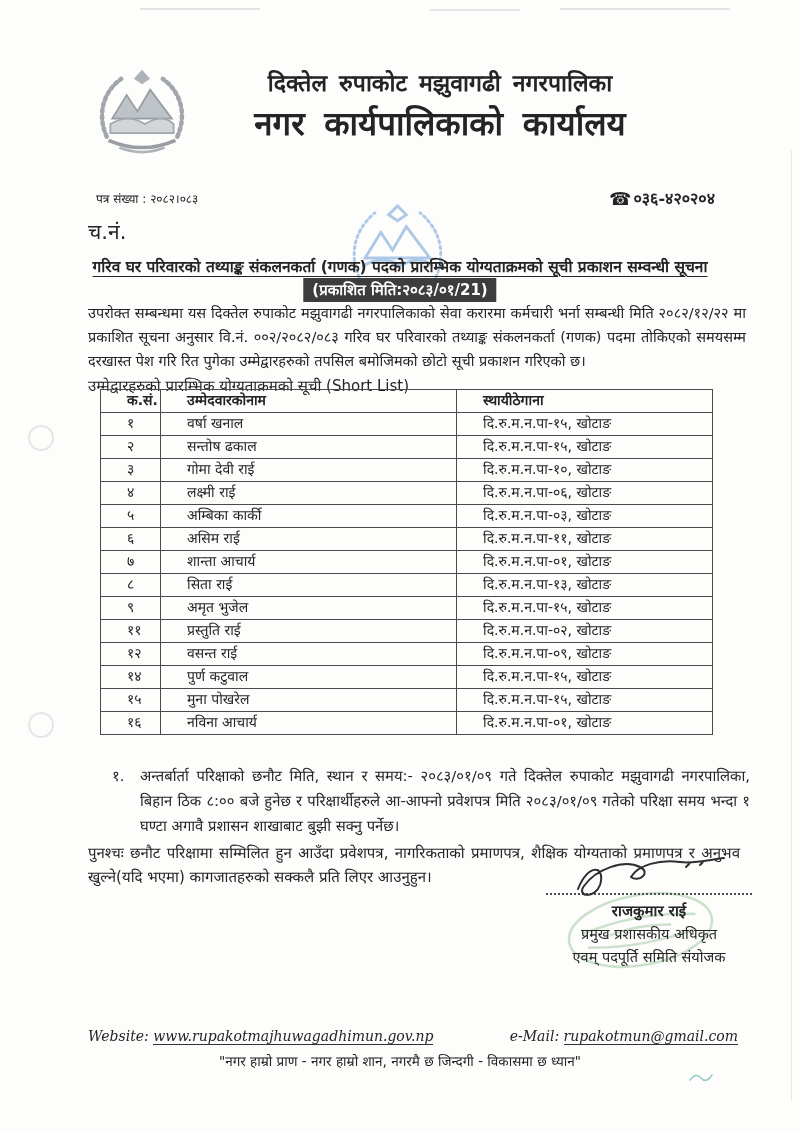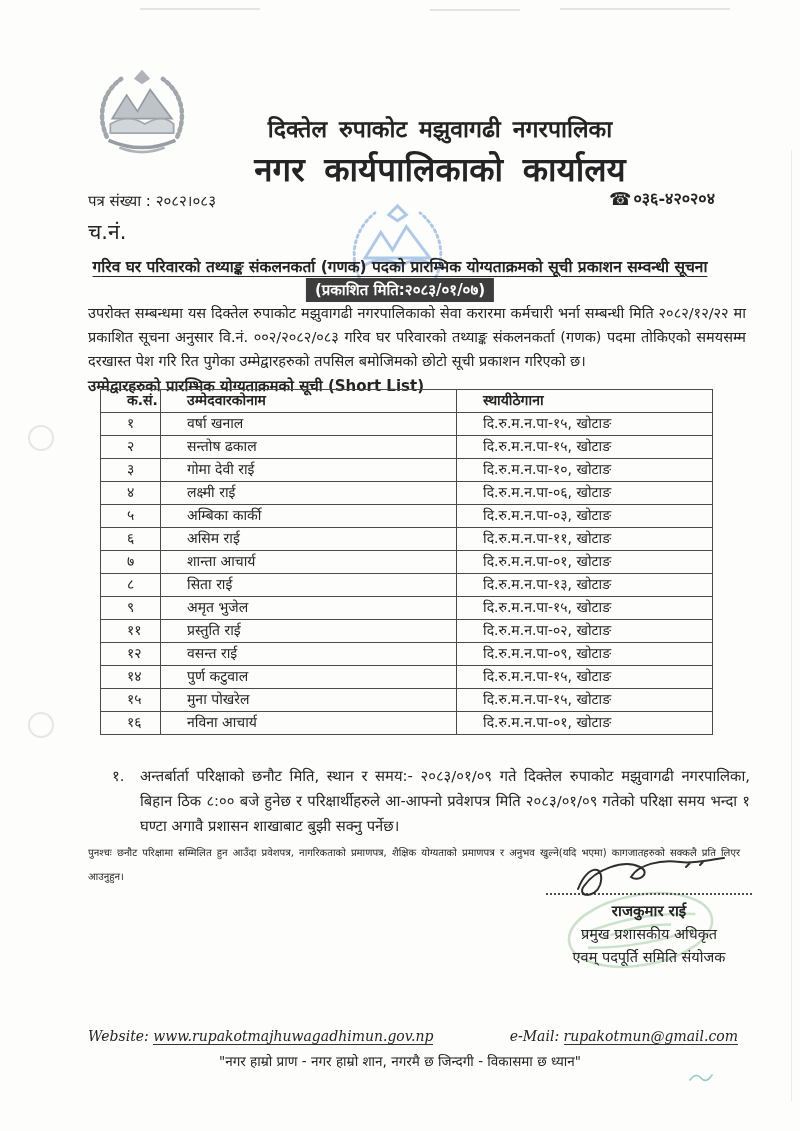--- a/index.html
+++ b/index.html
@@ -7,47 +7,47 @@
     position:relative;width:800px;height:1131px;margin:0 auto;
     background:#fdfdfc;color:#242424;overflow:hidden;
     font-family:"DejaVu Sans",sans-serif;
   }
   
   .streak{position:absolute;background:#d4d4d4;opacity:.6;}
   .edge-line{position:absolute;right:8px;top:150px;bottom:30px;width:1px;background:#cccccc;opacity:.4;}
   .punch-hole{position:absolute;left:28px;width:22px;height:22px;border:2px solid #e0e0e0;border-radius:50%;opacity:.8;}
   
   .logo{position:absolute;left:92px;top:68px;width:100px;height:94px;opacity:.92;}
-  .header-center{position:absolute;left:130px;right:50px;top:66px;text-align:center;margin-top:46px;}
+  .header-center{position:absolute;left:130px;right:50px;top:66px;text-align:center;}
   .muni-name{font-size:23px;font-weight:700;word-spacing:4px;}
   .office-name{font-size:33px;font-weight:700;word-spacing:8px;margin-top:2px;}
   .location{font-size:14px;font-weight:600;margin-top:8px;}
   
-  .letter-no{position:absolute;left:88px;top:190px;font-size:15px;}
+  .letter-no{position:absolute;left:96px;top:190px;font-size:12px;}
   .phone-wrap{position:absolute;right:85px;top:187px;font-size:16px;font-weight:600;}
   .phone-icon{font-size:18px;vertical-align:-1px;margin-right:2px;}
   .ref-no{position:absolute;left:88px;top:217px;font-size:21px;}
   
   .stamp-blue{position:absolute;left:325px;top:203px;width:145px;height:102px;opacity:.55;z-index:0;}
   .stamp-green{position:absolute;left:563px;top:888px;width:155px;height:84px;opacity:.30;transform:rotate(-10deg);z-index:0;}
   
   .notice-title{
     position:absolute;left:58px;right:58px;top:255px;z-index:1;
     text-align:center;font-size:15.5px;font-weight:700;
     text-decoration:underline;text-decoration-thickness:1px;text-underline-offset:4px;
   }
   .pub-date{
     position:absolute;top:278px;left:50%;transform:translateX(-50%);z-index:1;
     background:#3d3d3d;color:#ffffff;font-size:15px;font-weight:700;
     padding:1px 9px 3px;white-space:nowrap;
   }
   
   .intro-wrap{position:absolute;left:88px;width:658px;top:301px;z-index:1;}
   .intro-para{font-size:14.5px;line-height:24px;text-align:justify;margin:0;}
-  .list-label{font-size:15px;font-weight:700;margin-top:2px;}
+  .list-label{font-size:15px;font-weight:400;margin-top:2px;}
   
   .cand-table{
     position:absolute;left:100px;top:389px;width:612px;
     border-collapse:collapse;table-layout:fixed;z-index:1;
   }
   .cand-table th,.cand-table td{
     border:1px solid #4a4a4a;font-size:14px;line-height:17px;
     padding:2px 26px 3px;text-align:left;overflow:hidden;white-space:nowrap;
   }
   .cand-table th{font-weight:600;}
@@ -56,21 +56,21 @@
   .col-addr{width:256px;}
   
   .note1{
     position:absolute;left:88px;width:662px;top:763px;z-index:1;
     font-size:14.8px;line-height:25px;text-align:justify;
     padding-left:52px;box-sizing:border-box;
   }
   .note1-num{position:absolute;left:24px;top:0;}
   .postscript{
     position:absolute;left:88px;width:652px;top:841px;z-index:1;
-    font-size:10px;line-height:24px;text-align:justify;
+    font-size:15px;line-height:24px;text-align:justify;
   }
   
   .sig-block{position:absolute;left:538px;width:222px;top:893px;text-align:center;z-index:2;}
   .sig-squiggle{position:absolute;left:30px;top:-40px;width:170px;height:44px;}
   .sig-dotline{border-bottom:2px dotted #4f4f4f;height:0;margin:0 8px 5px;}
   .sig-name{font-size:15px;line-height:23px;font-weight:600;}
   .sig-title{font-size:14.5px;line-height:23px;}
   
   .footer-row{
     position:absolute;left:88px;right:62px;top:1028px;z-index:1;
@@ -122,21 +122,21 @@
       <path d="M16,76 C6,54 10,28 32,10" stroke-dasharray="2.5 3.5"></path>
       <path d="M94,76 C104,54 100,28 78,10" stroke-dasharray="2.5 3.5"></path>
       <path d="M22,56 L38,30 L50,48 L64,24 L88,56 Z"></path>
       <path d="M20,64 Q40,52 58,64 Q78,52 90,64"></path>
       <path d="M18,80 Q55,94 92,80"></path>
       <path d="M46,12 L55,3 L64,12 L55,18 Z"></path>
     </g>
   </svg>
 
   <div class="notice-title">गरिव घर परिवारको तथ्याङ्क संकलनकर्ता (गणक) पदको प्रारम्भिक योग्यताक्रमको सूची प्रकाशन सम्वन्धी सूचना</div>
-  <div class="pub-date">(प्रकाशित मिति:२०८३/०१/०७)</div>
+  <div class="pub-date">(प्रकाशित मिति:२०८३/०१/21)</div>
 
   <div class="intro-wrap">
     <p class="intro-para">उपरोक्त सम्बन्धमा यस दिक्तेल रुपाकोट मझुवागढी नगरपालिकाको सेवा करारमा कर्मचारी भर्ना सम्बन्धी मिति २०८२/१२/२२ मा प्रकाशित सूचना अनुसार वि.नं. ००२/२०८२/०८३ गरिव घर परिवारको तथ्याङ्क संकलनकर्ता (गणक) पदमा तोकिएको समयसम्म दरखास्त पेश गरि रित पुगेका उम्मेद्वारहरुको तपसिल बमोजिमको छोटो सूची प्रकाशन गरिएको छ।</p>
     <div class="list-label">उम्मेद्वारहरुको प्रारम्भिक योग्यताक्रमको सूची (Short List)</div>
   </div>
 
   <table class="cand-table">
     <colgroup>
         <col class="col-sn">
         <col class="col-name">

